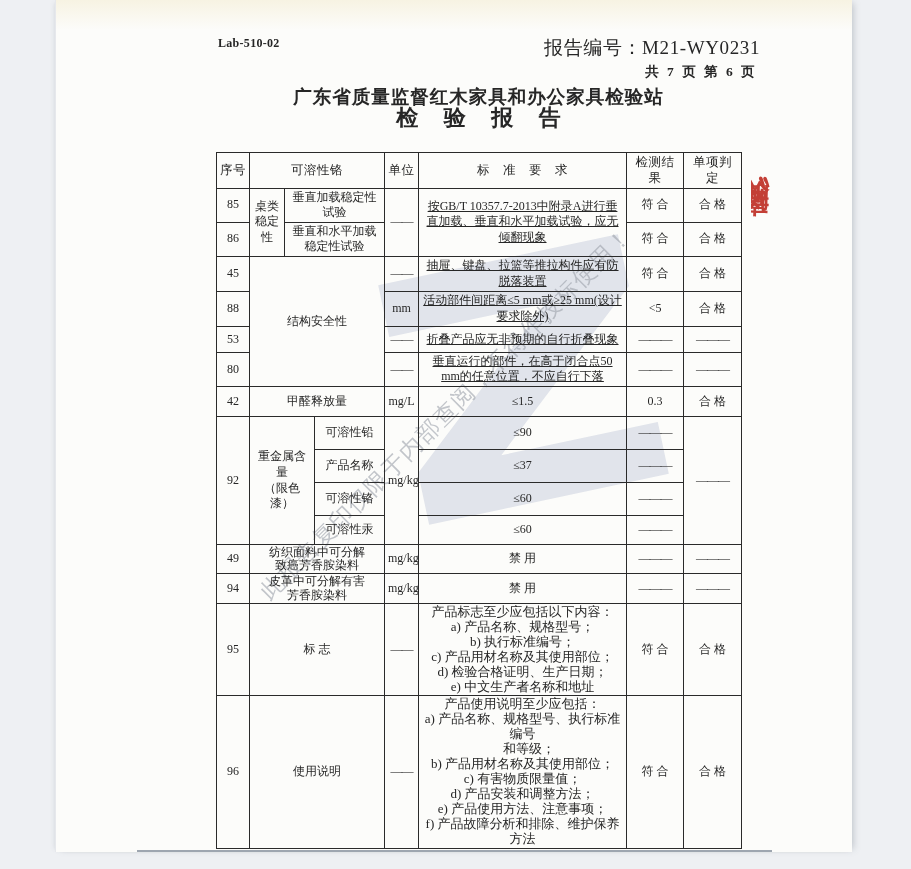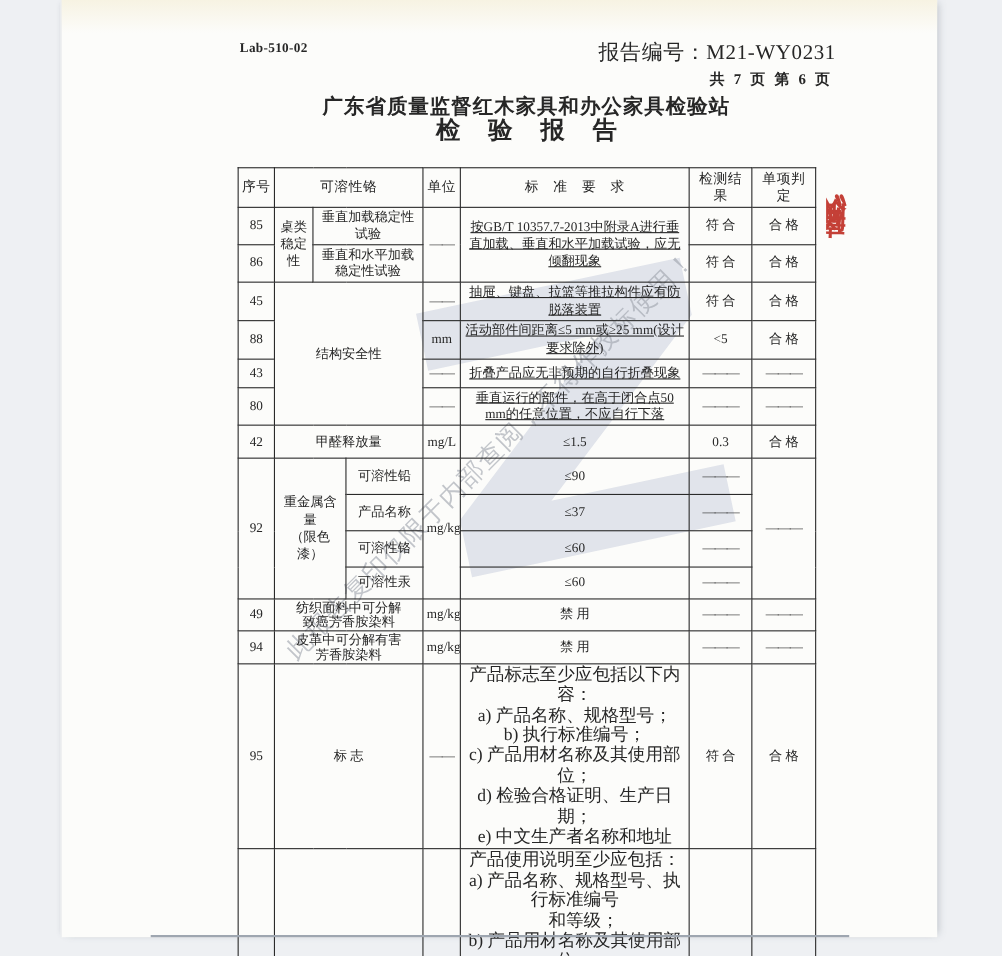--- a/index.html
+++ b/index.html
@@ -76,21 +76,21 @@
   table.report td{
     border:1px solid #2a2a2a;
     text-align:center;vertical-align:middle;
     padding:1px 3px;overflow:hidden;
   }
   td.hdr{font-size:12.5px;letter-spacing:.5px;}
   .pre{white-space:pre-wrap;}
   td.std-left{text-align:left;padding:2px 6px;text-decoration:underline;}
   td.std-list{
     text-align:left;padding:2px 6px;
-    font-size:16px;line-height:1.15;white-space:pre-wrap;
+    font-size:13px;line-height:1.15;white-space:pre-wrap;
   }
   .dash{color:#3a3a3a;letter-spacing:-1px;}
 </style>
 </head>
 <body>
 
 <div class="canvas">
   <div class="page">
     <div class="top-tint"></div>
 
@@ -160,21 +160,21 @@
           <td>合 格</td>
         </tr>
         <tr style="height:35px">
           <td>88</td>
           <td>mm</td>
           <td class="std-left">活动部件间距离≤5 mm或≥25 mm(设计要求除外)</td>
           <td>&lt;5</td>
           <td>合 格</td>
         </tr>
         <tr style="height:26px">
-          <td>43</td>
+          <td>53</td>
           <td class="dash">——</td>
           <td class="std-left">折叠产品应无非预期的自行折叠现象</td>
           <td class="dash">———</td>
           <td class="dash">———</td>
         </tr>
         <tr style="height:32px">
           <td>80</td>
           <td class="dash">——</td>
           <td class="std-left">垂直运行的部件，在高于闭合点50 mm的任意位置，不应自行下落</td>
           <td class="dash">———</td>

